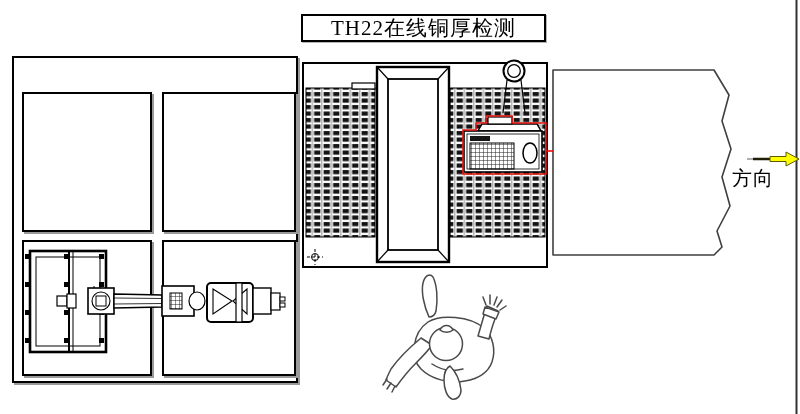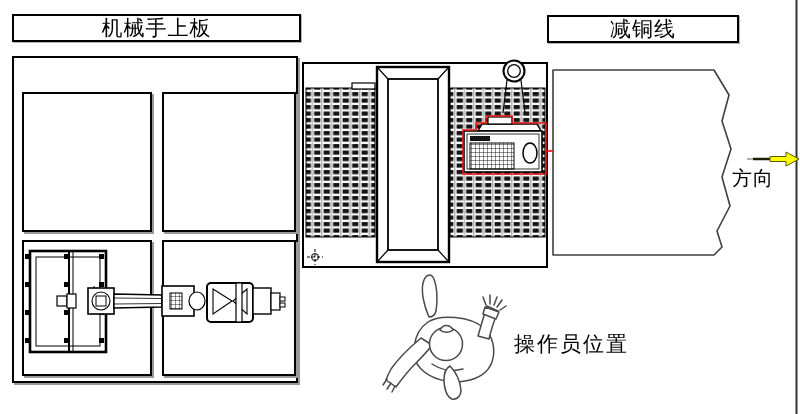--- a/index.html
+++ b/index.html
@@ -28,25 +28,22 @@
   }
   .lbl-direction{font-size:20px;letter-spacing:1px;}
   .lbl-operator{font-size:21px;letter-spacing:2px;}
   svg.art{position:absolute;left:0;top:0;}
 </style>
 </head>
 <body>
 
 <div class="stage">
 
-  <div class="hdr" style="left:12px;top:14px;width:289px;height:28px;">
-    <span>机械手上板</span>
-  </div>
-  <div class="hdr" style="left:547px;top:15px;width:192px;height:28px;">
-    <span>减铜线</span>
+  <div class="hdr" style="left:301px;top:14px;width:245px;height:28px;">
+    <span>TH22在线铜厚检测</span>
   </div>
 
   <div class="outer-box" style="left:12px;top:56px;width:286px;height:327px;"></div>
   <div class="inner-box" style="left:22px;top:92px;width:130px;height:140px;"></div>
   <div class="inner-box" style="left:162px;top:92px;width:134px;height:140px;"></div>
   <div class="inner-box" style="left:22px;top:240px;width:130px;height:136px;"></div>
   <div class="inner-box" style="left:162px;top:240px;width:134px;height:136px;"></div>
 
   <div class="mid-box" style="left:302px;top:62px;width:246px;height:206px;"></div>
 
@@ -171,15 +168,14 @@
       <path d="M485,307 L499,312 L496,319 L483,314 Z"></path>
       <path d="M486,305 l-3,-8 M490,304 l0,-9 M494,305 l3,-8 M497,307 l5,-7 M500,310 l6,-4"></path>
       <path d="M432,364 C441,370 452,372 463,369"></path>
       <path d="M450,366 C456,372 460,381 461,390 C461,396 457,400 452,399 C447,397 444,389 444,380 C444,373 446,368 450,366 Z"></path>
       <circle cx="446" cy="344" r="16.5"></circle>
       <path d="M440,330 C443,324 450,324 453,330 C450,333 443,333 440,330 Z"></path>
     </g>
   </svg>
 
   <div class="lbl lbl-direction" style="left:732px;top:165px;">方向</div>
-  <div class="lbl lbl-operator" style="left:514px;top:330px;">操作员位置</div>
 
 </div>
 
 </body></html>

